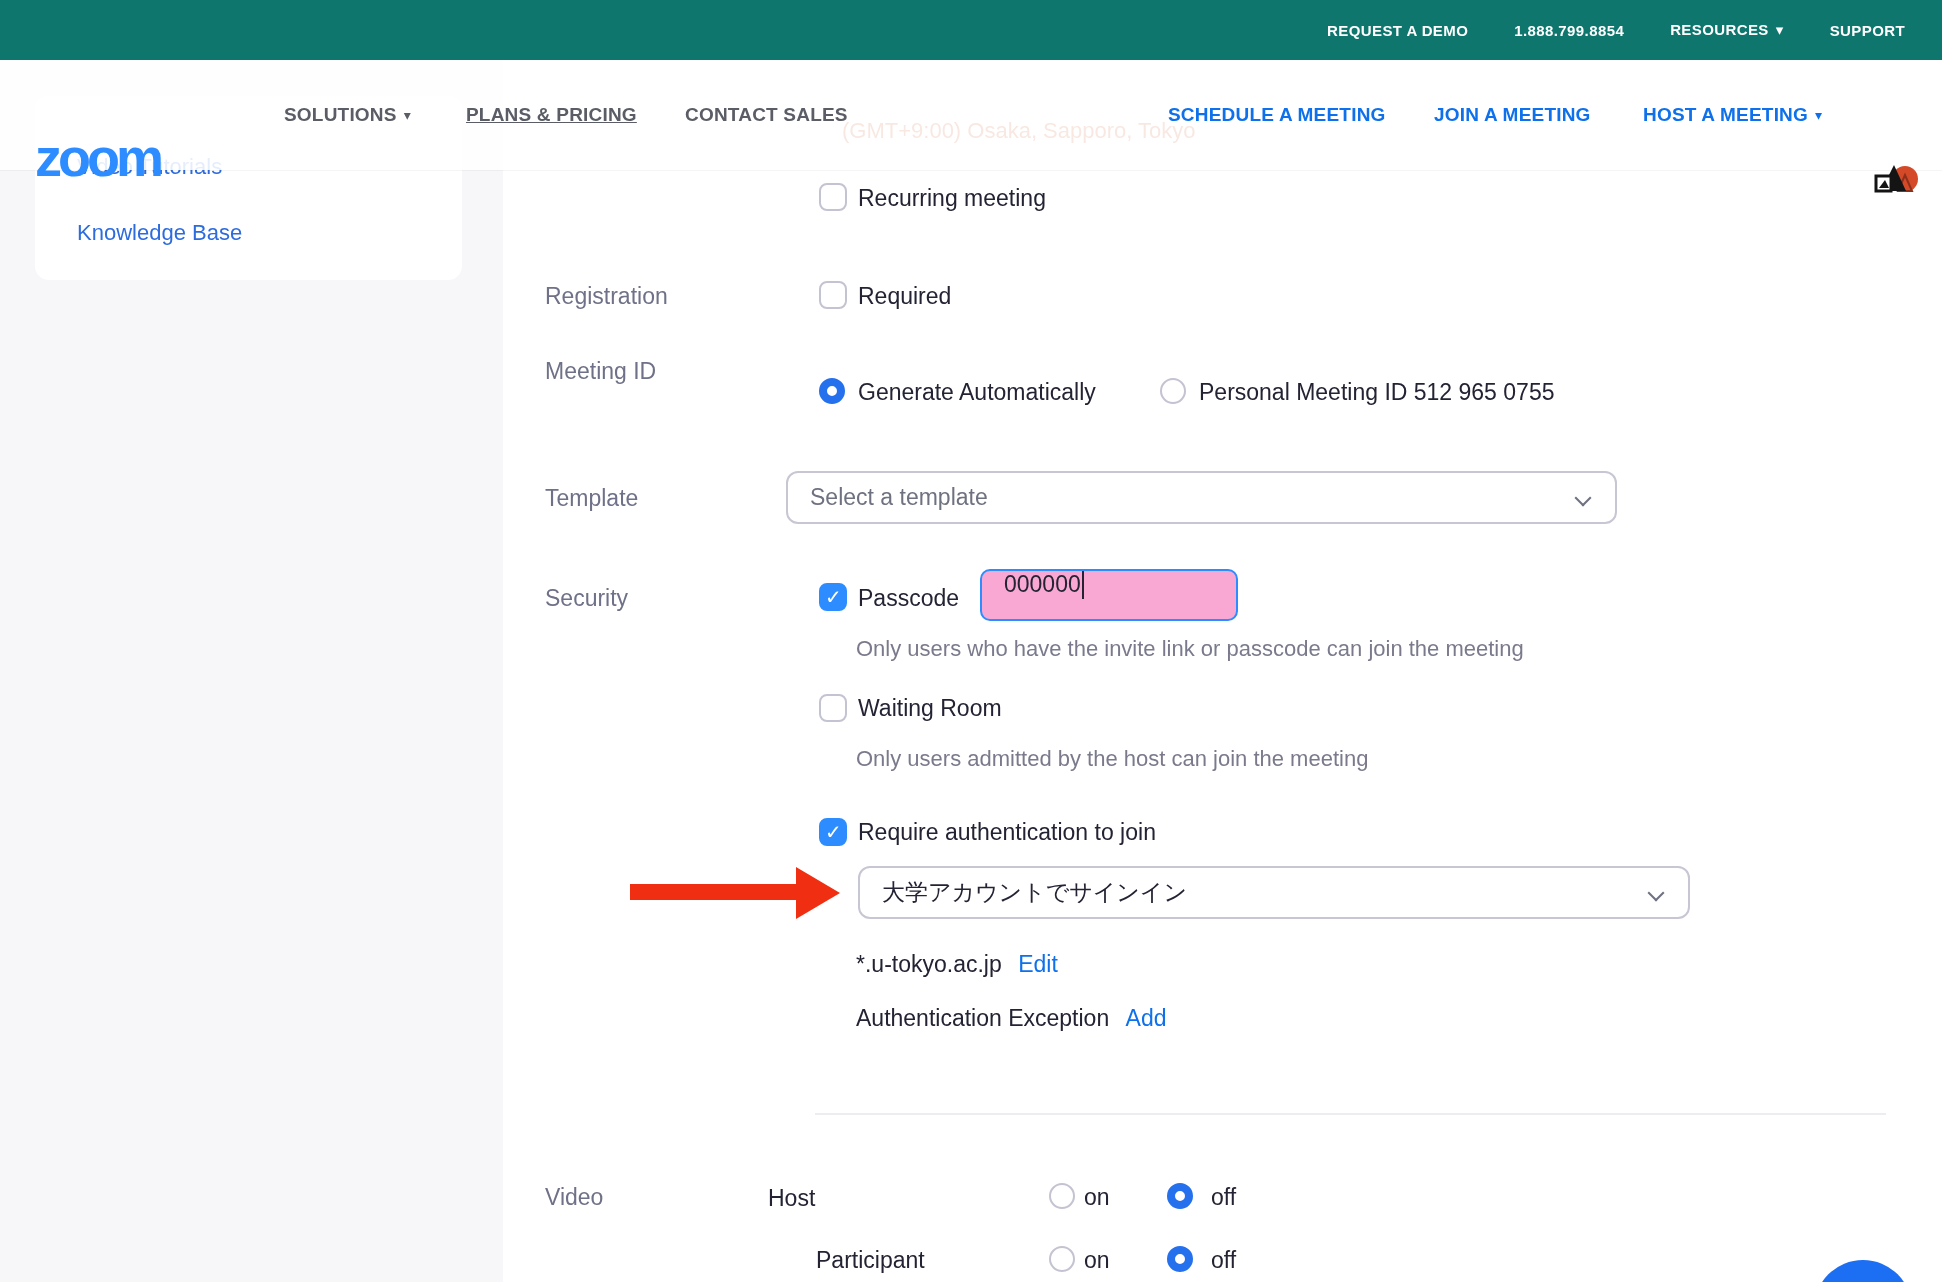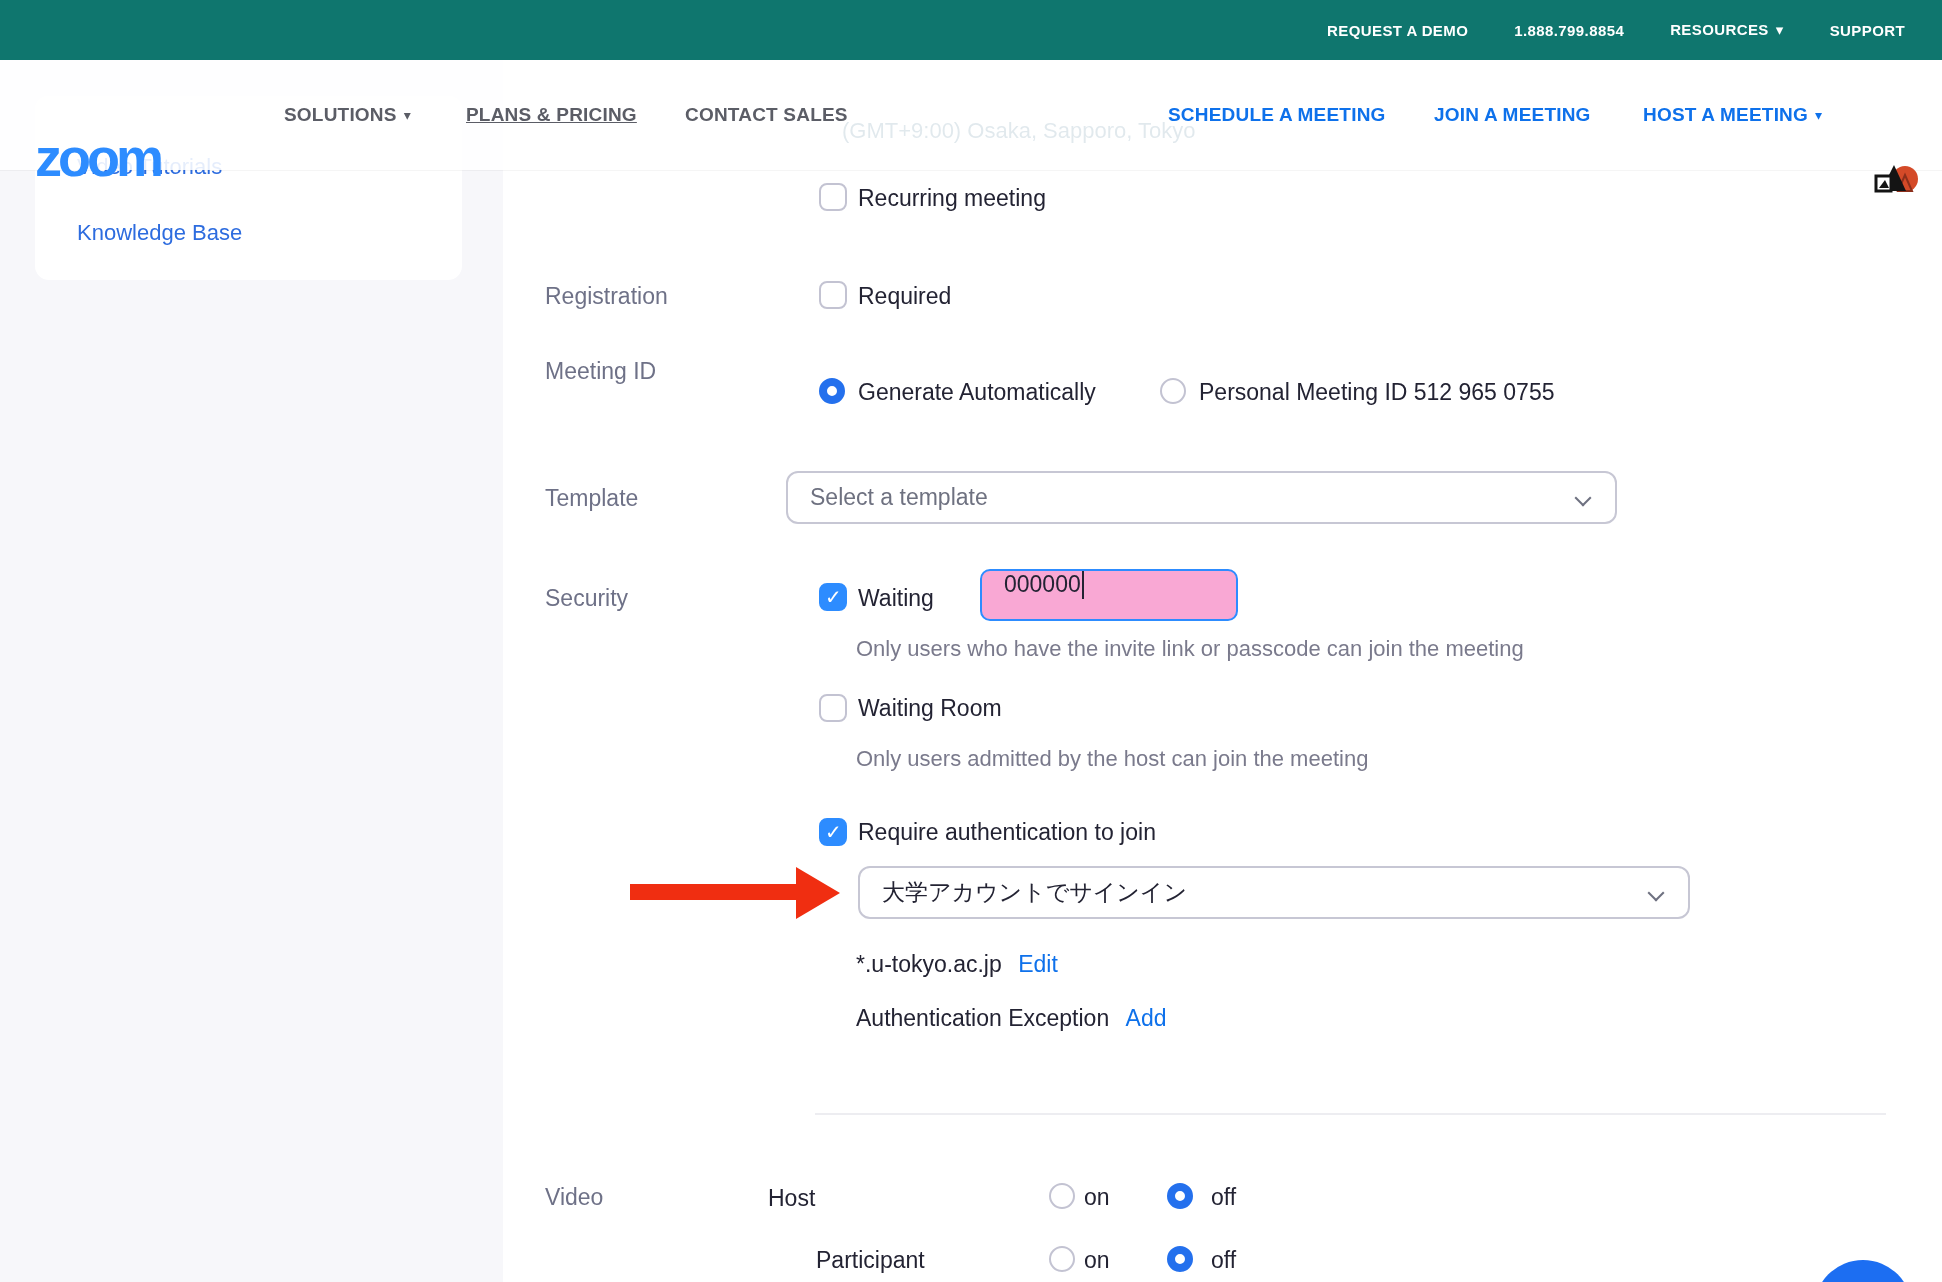--- a/index.html
+++ b/index.html
@@ -6,21 +6,21 @@
   html,body { width:1942px; height:1282px; overflow:hidden; }
   body {
     font-family:"Liberation Sans","DejaVu Sans",sans-serif;
     color:#232333; background:#ffffff; position:relative;
   }
   
   .left-panel { position:absolute; left:0; top:0; width:503px; height:1282px; background:#f7f7fa; }
   .sidebar-card { position:absolute; left:35px; top:96px; width:427px; height:184px;
     background:#ffffff; border-radius:14px; }
   .sidebar-link { position:absolute; left:42px; font-size:22px; color:#2d6cdf; cursor:pointer; }
-  .ghost-tz { position:absolute; left:842px; top:118px; font-size:22px; color:#0c4a6e; }
+  .ghost-tz { position:absolute; left:842px; top:118px; font-size:22px; color:#c2410c; }
 
   
   .topbar { position:absolute; left:0; top:0; width:1942px; height:60px; background:#0f766e;
     display:flex; align-items:center; justify-content:flex-end; gap:46px; padding-right:37px; z-index:30; }
   .topbar span { color:#ffffff; font-size:15px; font-weight:700; letter-spacing:.4px; cursor:pointer; }
   .navbar { position:absolute; left:0; top:60px; width:1942px; height:110px;
     background:rgba(255,255,255,0.88); z-index:20; box-shadow:0 1px 0 rgba(0,0,0,0.04); }
   .logo { position:absolute; left:35px; top:70px; font-size:54px; font-weight:800;
     letter-spacing:-4px; color:#2d8cff; line-height:1; cursor:pointer; }
   .nav-item { position:absolute; top:0; height:110px; display:flex; align-items:center;
@@ -90,21 +90,21 @@
   <span class="ctrl-label" style="left:1199px; top:379px;">Personal Meeting ID 512 965 0755</span>
 
   <span class="row-label" style="top:485px;">Template</span>
   <div class="select" style="left:786px; top:471px; width:831px;">
     <span class="placeholder">Select a template</span>
     <span class="chev"></span>
   </div>
 
   <span class="row-label" style="top:585px;">Security</span>
   <div class="check checked" style="left:819px; top:583px;"></div>
-  <span class="ctrl-label" style="left:858px; top:585px;">Waiting</span>
+  <span class="ctrl-label" style="left:858px; top:585px;">Passcode</span>
   <div class="pass-input">
     <span>000000</span>
     <span class="cursor-bar"></span>
   </div>
   <span class="helper" style="top:636px;">Only users who have the invite link or passcode can join the meeting</span>
 
   <div class="check" style="left:819px; top:694px;"></div>
   <span class="ctrl-label" style="left:858px; top:695px;">Waiting Room</span>
   <span class="helper" style="top:746px;">Only users admitted by the host can join the meeting</span>
 

